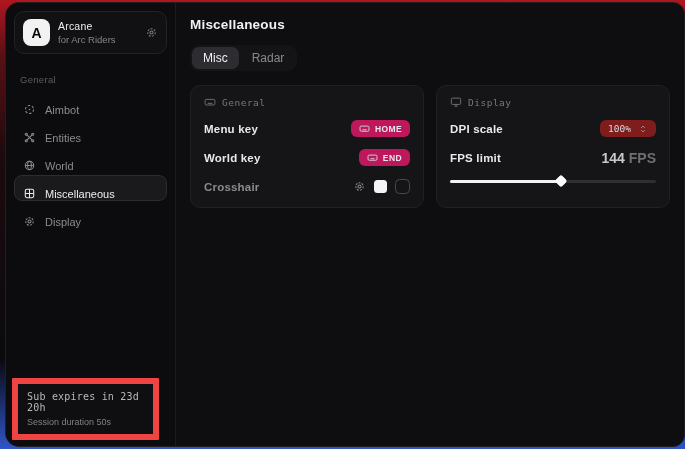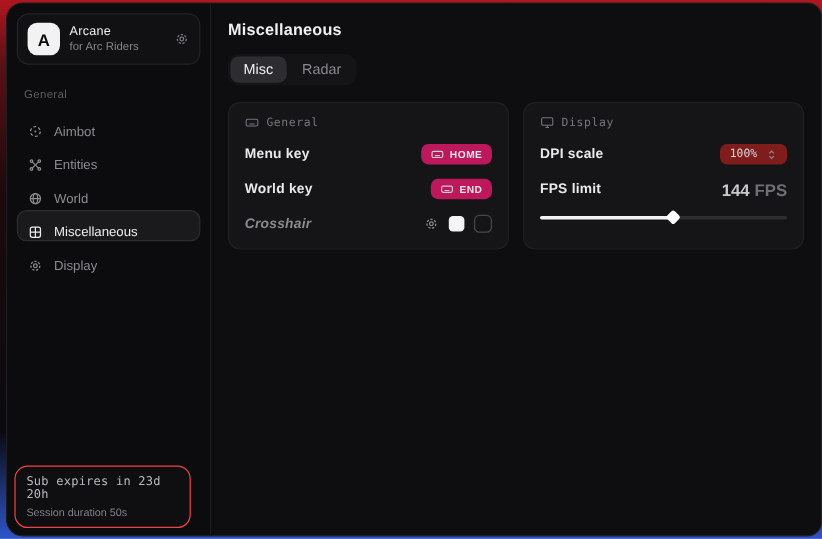--- a/index.html
+++ b/index.html
@@ -46,21 +46,21 @@
     border-radius:8px; border:1px solid transparent;
     color:#8b8b91; font-size:11px; cursor:default;
   }
   .nav-item svg { flex:0 0 13px; }
   .nav-item.active {
     background:#1a1a1d; border-color:#2c2c31; color:#ededef;
   }
 
   .sidebar-footer {
     margin-top:auto; margin:auto 16px 6px 6px;
-    border:1px solid #ef4444; border-radius:11px; background:#0f0f12;
+    border:6px solid #ef4444; border-radius:1px; background:#0f0f12;
     padding:7px 9px;
   }
   .sub-line { color:#b9b9bd; font-size:10px; letter-spacing:.2px; }
   .sess-line { color:#808086; font-size:9px; margin-top:4px; font-weight:normal; }
 
   
   .main { flex:1; padding:14px 14px 0 14px; }
   .page-title { color:#f0f0f2; font-size:13.5px; font-weight:bold; letter-spacing:.2px; }
 
   .tabs {
@@ -80,21 +80,21 @@
   }
   .panel-head {
     display:flex; align-items:flex-end; gap:6px;
     color:#76767c; font-size:9.5px; letter-spacing:.5px;
   }
   .row {
     display:flex; align-items:center; justify-content:space-between;
     margin-top:12px; min-height:17px;
   }
   .row-label { color:#e9e9eb; font-size:11.5px; font-weight:bold; letter-spacing:.2px; }
-  .row-label.dim { color:#8a8a90; font-weight:bold;font-style:italic; }
+  .row-label.dim { color:#8a8a90; font-weight:bold; }
 
   .keybind {
     display:inline-flex; align-items:center; gap:5px;
     background:#be185d; border-radius:6px; padding:3px 8px;
     color:#e6e6e8; font-size:8.5px; font-weight:bold; letter-spacing:.4px;
   }
   .keybind svg { color:#cfcfd3; }
 
   .cross-controls { display:flex; align-items:center; gap:8px; }
   .gear-btn { color:#8a8a90; display:flex; align-items:center; }

